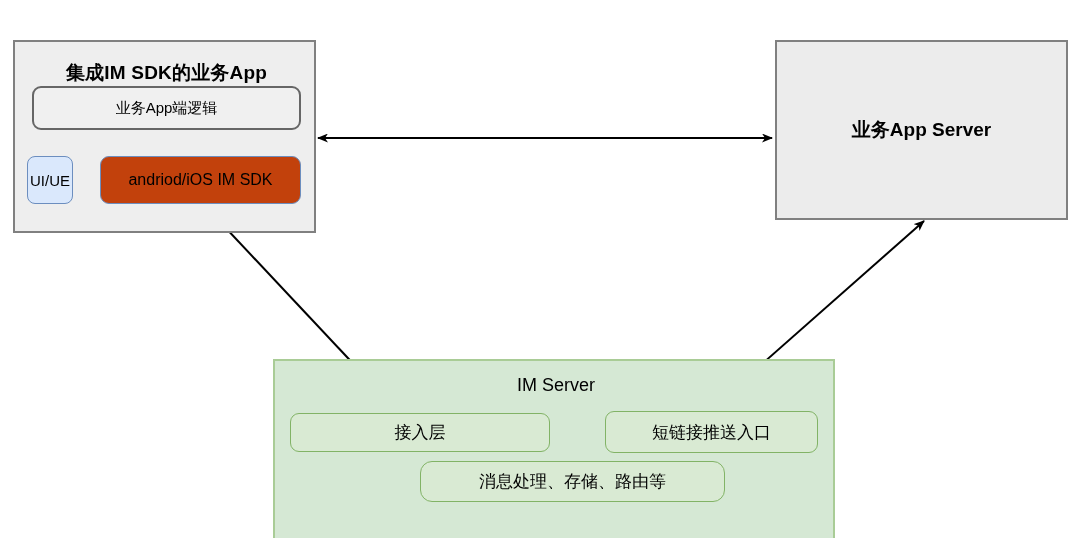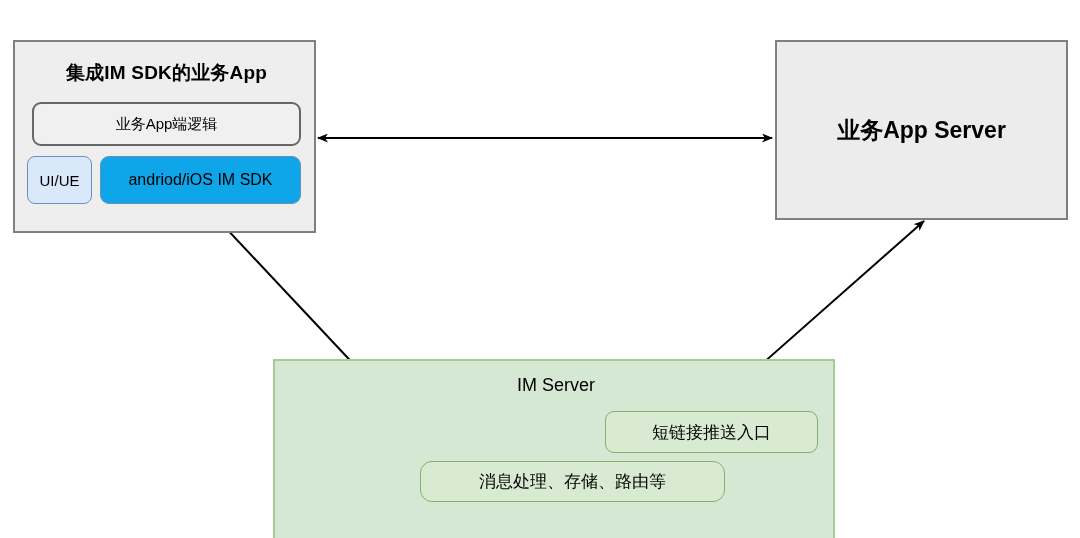--- a/index.html
+++ b/index.html
@@ -44,58 +44,58 @@
     position: absolute;
     left: 0;
     top: 18px;
     width: 303px;
     font-size: 19px;
     font-weight: bold;
     letter-spacing: 0.2px;
   }
   .app-logic {
     left: 32px;
-    top: 74px;
+    top: 58px;
     width: 269px;
     height: 44px;
     background: #f0f0f0;
     border: 2px solid #666666;
     border-radius: 9px;
     font-size: 15px;
   }
   .uiue {
     left: 27px;
     top: 128px;
-    width: 65px;
+    width: 46px;
     height: 48px;
     background: #dae8fc;
     border: 1.6px solid #6c8ebf;
     border-radius: 8px;
     font-size: 15px;
   }
   .sdk {
     left: 100px;
     top: 128px;
     width: 201px;
     height: 48px;
-    background: #0ea5e9;
+    background: #c2410c;
     border: 1.6px solid #6c8ebf;
     border-radius: 9px;
     font-size: 16px;
   }
 
   
   .app-server {
     left: 775px;
     top: 12px;
     width: 293px;
     height: 180px;
     background: #ececec;
     border: 2px solid #808080;
-    font-size: 23px;
+    font-size: 19px;
     font-weight: bold;
   }
 
   
   .im-server {
     left: 273px;
     top: 331px;
     width: 562px;
     height: 192px;
     background: #d5e8d4;
@@ -191,20 +191,23 @@
   </div>
 
   <div class="node app-server">
     <span>业务App Server</span>
   </div>
 
   <div class="node im-server">
     <div class="im-title">IM Server</div>
   </div>
 
+  <div class="node im-box access-layer">
+    <span>接入层</span>
+  </div>
 
   <div class="node im-box push-entry">
     <span>短链接推送入口</span>
   </div>
 
   <div class="node im-box msg-proc">
     <span>消息处理、存储、路由等</span>
   </div>
 
 </div>

